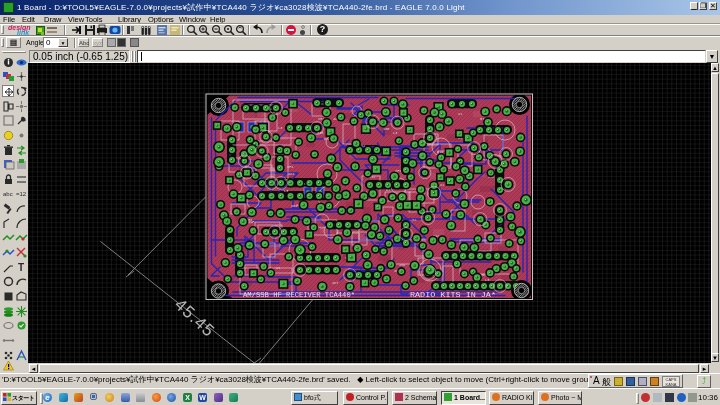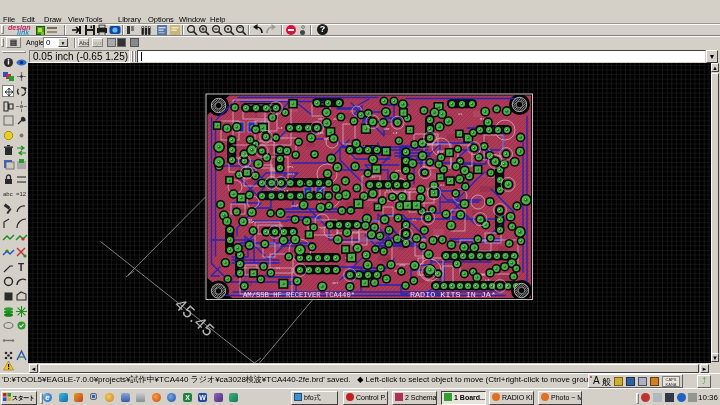--- a/index.html
+++ b/index.html
@@ -36,20 +36,27 @@
 
 #taskbar{left:0;top:388px;width:720px;height:17px;background:#d4d0c8;border-top:1px solid #fff}
 .task{position:absolute;top:2px;height:14px;background:#d4d0c8;border:1px solid;border-color:#fff #404040 #404040 #fff;font-size:7px;line-height:12px;color:#000;white-space:nowrap;overflow:hidden}
 .ticon{display:inline-block;width:8px;height:8px;vertical-align:-1px;margin:0 2px 0 2px}
 .trico{position:absolute;top:4px;width:9px;height:9px}
 .qlico{position:absolute;top:4px;width:9px;height:9px;border-radius:2px}
 
 #ime{left:588px;top:374px;width:95px;height:14px;background:#d4d0c8;border:1px solid;border-color:#fff #606060 #606060 #fff;font-size:9px}
 </style></head><body>
 <div id="screen">
+  <div class="abs" id="title">
+    <div class="abs" style="left:3px;top:2px;width:11px;height:11px;background:#28a028;border:1px solid #104010"></div>
+    <span class="txt">1 Board - D:¥TOOL5¥EAGLE-7.0.0¥projects¥試作中¥TCA440 ラジオ¥ca3028検波¥TCA440-2fe.brd - EAGLE 7.0.0 Light</span>
+    <div class="tbtn" style="left:690px">_</div>
+    <div class="tbtn" style="left:699px">❐</div>
+    <div class="tbtn" style="left:709px">✕</div>
+  </div>
   <div class="abs" id="menu">
     <span style="left:3px"><u>F</u>ile</span>
       <span style="left:22px"><u>E</u>dit</span>
       <span style="left:44px"><u>D</u>raw</span>
       <span style="left:68px"><u>V</u>iew</span>
       <span style="left:85px"><u>T</u>ools</span>
       <span style="left:118px"><u>L</u>ibrary</span>
       <span style="left:148px"><u>O</u>ptions</span>
       <span style="left:179px"><u>W</u>indow</span>
       <span style="left:210px"><u>H</u>elp</span>

